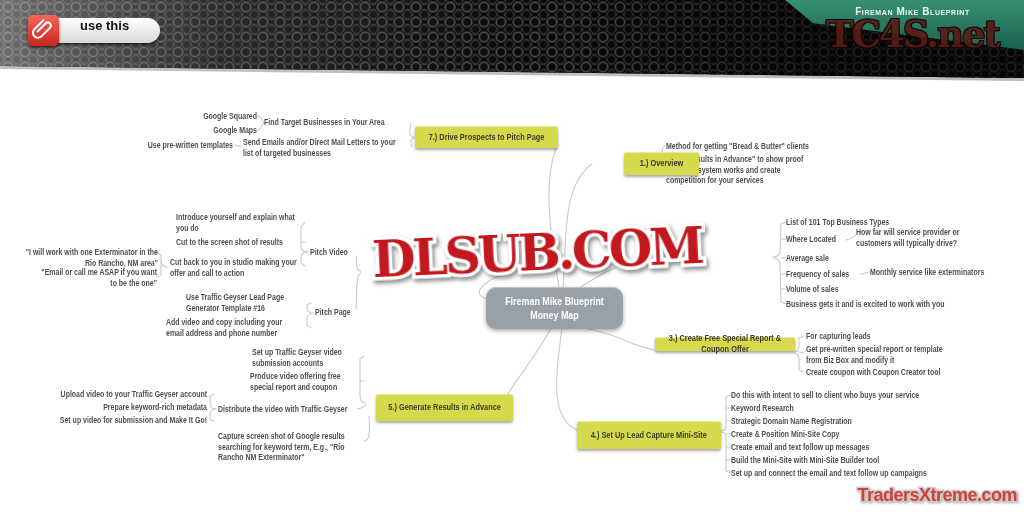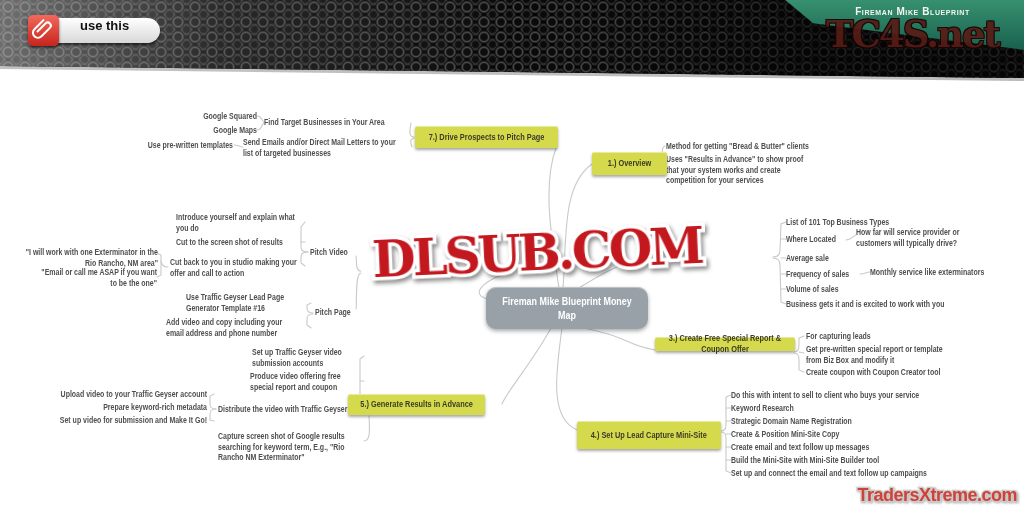--- a/index.html
+++ b/index.html
@@ -180,34 +180,34 @@
   <div class="t l nw" style="left:731px;top:403px">Keyword Research</div>
   <div class="t l nw" style="left:731px;top:416px">Strategic Domain Name Registration</div>
   <div class="t l nw" style="left:731px;top:429px">Create &amp; Position Mini-Site Copy</div>
   <div class="t l nw" style="left:731px;top:442px">Create email and text follow up messages</div>
   <div class="t l nw" style="left:731px;top:455px">Build the Mini-Site with Mini-Site Builder tool</div>
   <div class="t l nw" style="left:731px;top:468px">Set up and connect the email and text follow up campaigns</div>
 
   <div class="node" style="left:415px;top:126px;width:143px;height:22px">
     <span>7.) Drive Prospects to Pitch Page</span>
     </div>
-  <div class="node" style="left:592px;top:152px;width:75px;height:23px">
+  <div class="node" style="left:624px;top:152px;width:75px;height:23px">
     <span>1.) Overview</span>
     </div>
   <div class="node" style="left:655px;top:337px;width:140px;height:14px">
     <span class="wrap">3.) Create Free Special Report &amp; Coupon Offer</span>
     </div>
-  <div class="node" style="left:348px;top:394px;width:137px;height:21px">
+  <div class="node" style="left:376px;top:394px;width:137px;height:27px">
     <span>5.) Generate Results in Advance</span>
     </div>
   <div class="node" style="left:577px;top:421px;width:144px;height:28px">
     <span>4.) Set Up Lead Capture Mini-Site</span>
     </div>
 
-  <div class="center-node" style="left:486px;top:287px;width:162px;height:42px">
+  <div class="center-node" style="left:486px;top:287px;width:137px;height:42px">
     <span>Fireman Mike Blueprint Money Map</span>
     </div>
 
   <svg class="wm-dlsub" width="350" height="68">
     <text x="175" y="48" text-anchor="middle" font-family="DejaVu Serif, serif" font-weight="bold" font-size="50" letter-spacing="-3" fill="#c4181f" stroke="#ffffff" stroke-width="7" paint-order="stroke" style="filter:drop-shadow(2px 3px 2px rgba(0,0,0,.45))">DLSUB.COM</text>
   </svg>
   <svg class="wm-traders" width="190" height="28">
     <text x="185" y="19" text-anchor="end" font-family="Liberation Sans, sans-serif" font-weight="bold" font-size="18" letter-spacing="-0.5" fill="#cf4238" stroke="#cccccc" stroke-width="2.5" paint-order="stroke" style="filter:drop-shadow(1px 1px 1px rgba(0,0,0,.3))">TradersXtreme.com</text>
   </svg>
 

